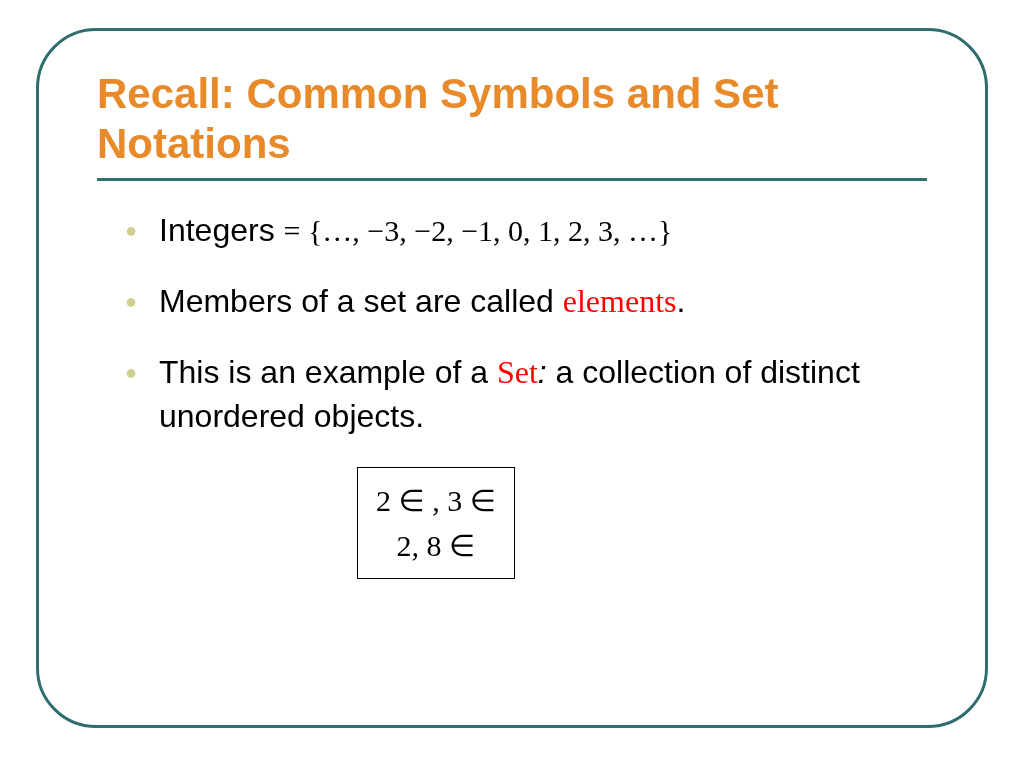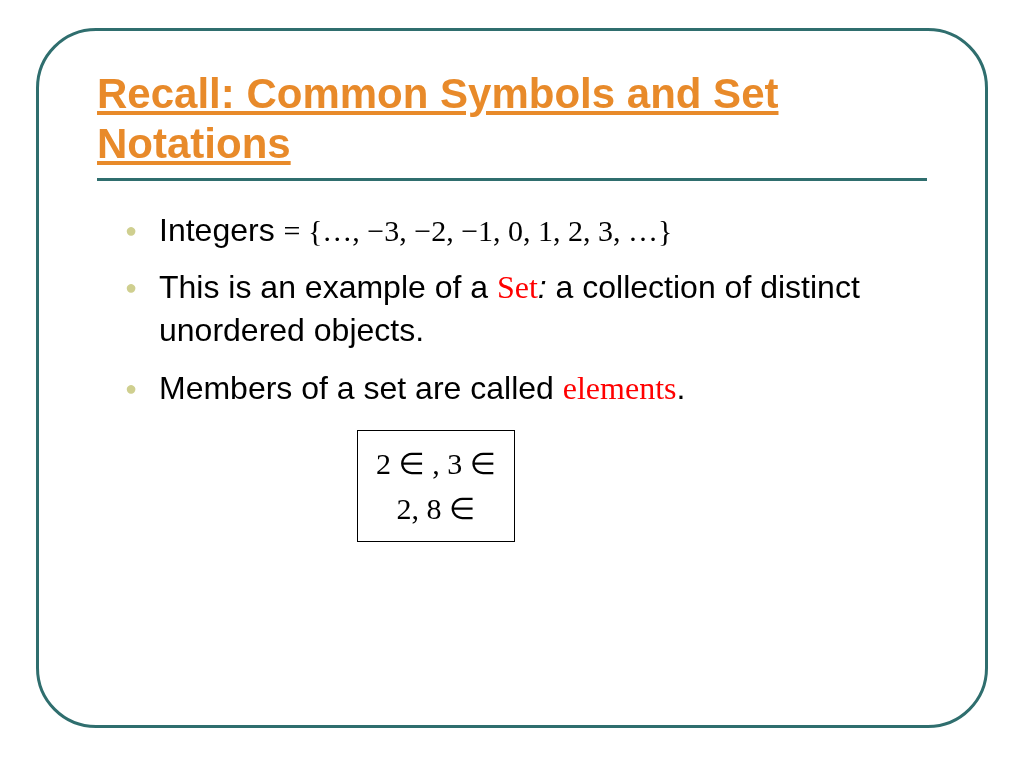--- a/index.html
+++ b/index.html
@@ -20,38 +20,38 @@
     border-radius: 60px;
     padding: 38px 58px 38px 58px;
   }
   .title {
     font-family: Arial, Helvetica, sans-serif;
     font-weight: bold;
     font-size: 42px;
     color: #e88a2a;
     line-height: 1.18;
     margin-bottom: 10px;
-    text-decoration: underline;
   }
   .title-rule {
     border: none;
     border-top: 3px solid #2f6e6e;
     margin-bottom: 28px;
   }
   ul.content {
     list-style: none;
     padding-left: 28px;
   }
   ul.content > li {
     position: relative;
     font-size: 32px;
     color: #000000;
     line-height: 1.35;
     margin-bottom: 14px;
     padding-left: 34px;
+    margin-top: 28px;
   }
   ul.content > li::before {
     content: "●";
     position: absolute;
     left: 0;
     top: 8px;
     color: #cfcf8f;
     font-size: 20px;
   }
   .serif-math {
@@ -67,46 +67,46 @@
   }
   .italic { font-style: italic; }
   .math-box {
     display: inline-block;
     border: 1px solid #000;
     padding: 10px 18px 10px 18px;
     font-family: "Times New Roman", Times, serif;
     font-size: 30px;
     line-height: 1.5;
     text-align: center;
-    margin-top: 6px;
+    margin-top: 15px;
     margin-left: 260px;
   }
   .math-box .row { white-space: nowrap; }
 </style>
 </head>
 <body>
 
 <div class="slide-frame">
 
   <h1 class="title">Recall: Common Symbols and Set Notations</h1>
   <hr class="title-rule">
 
   <ul class="content">
 
     <li>
       <span>Integers</span>
       <span class="serif-math placeholder-box">  = {…, −3, −2, −1, 0, 1, 2, 3, …}</span>
     </li>
 
     <li>
-      <span>This is an example of a </span><span class="red-comic">Set</span><span class="italic">: </span><span>a collection of distinct unordered objects.</span>
+      <span>Members of a set are called </span><span class="red-comic">elements</span><span>.</span>
     </li>
 
     <li>
-      <span>Members of a set are called </span><span class="red-comic">elements</span><span>.</span>
+      <span>This is an example of a </span><span class="red-comic">Set</span><span class="italic">: </span><span>a collection of distinct unordered objects.</span>
     </li>
 
 
   </ul>
 
   <div class="math-box">
     <div class="row">2 ∈  ,   3 ∈ </div>
     <div class="row">2, 8 ∈ </div>
   </div>
 

